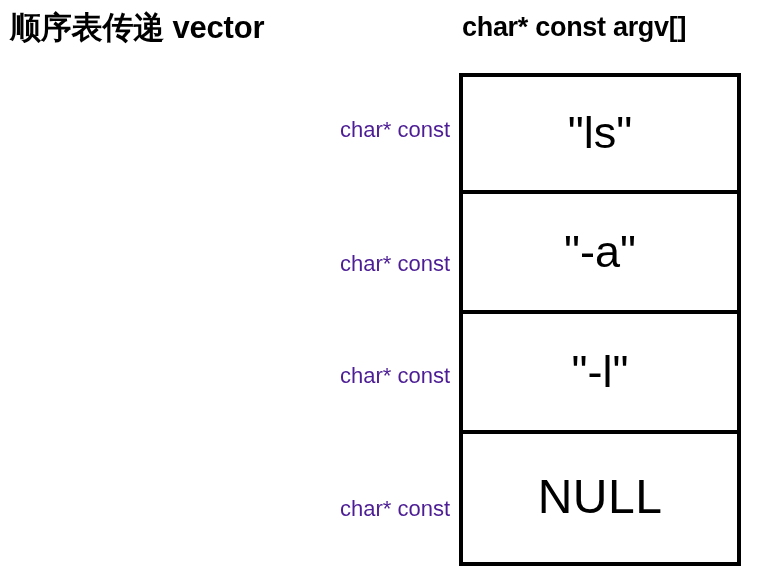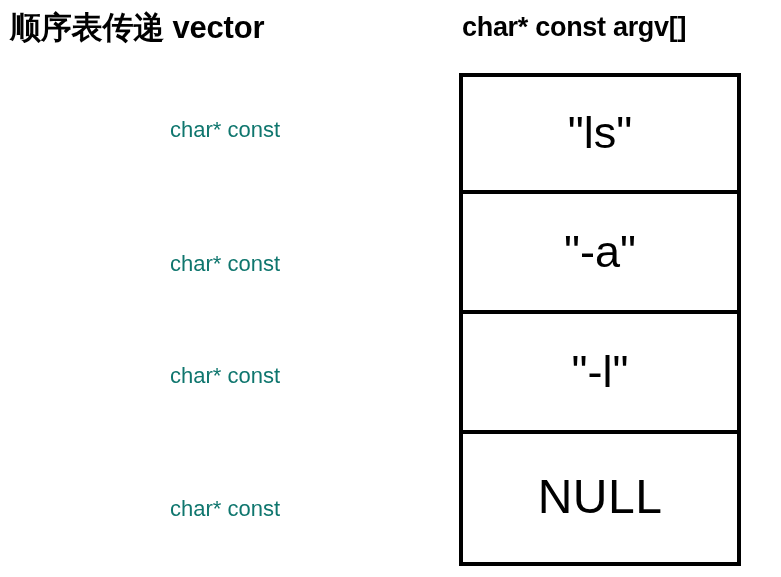--- a/index.html
+++ b/index.html
@@ -98,24 +98,24 @@
     top: 73px;
     width: 450px;
     height: 493px;
     pointer-events: none;
   }
 
   .row-label {
     position: absolute;
     right: 0;
     width: 100%;
-    text-align: center;
+    text-align: right;
     font-size: 22px;
     font-weight: 400;
-    color: #0f766e;
+    color: #4c1d95;
     white-space: nowrap;
     line-height: 1;
   }
 
   .row-label.l1 { top: 46px; }
   .row-label.l2 { top: 180px; }
   .row-label.l3 { top: 292px; }
   .row-label.l4 { top: 425px; }
 </style>
 </head>

